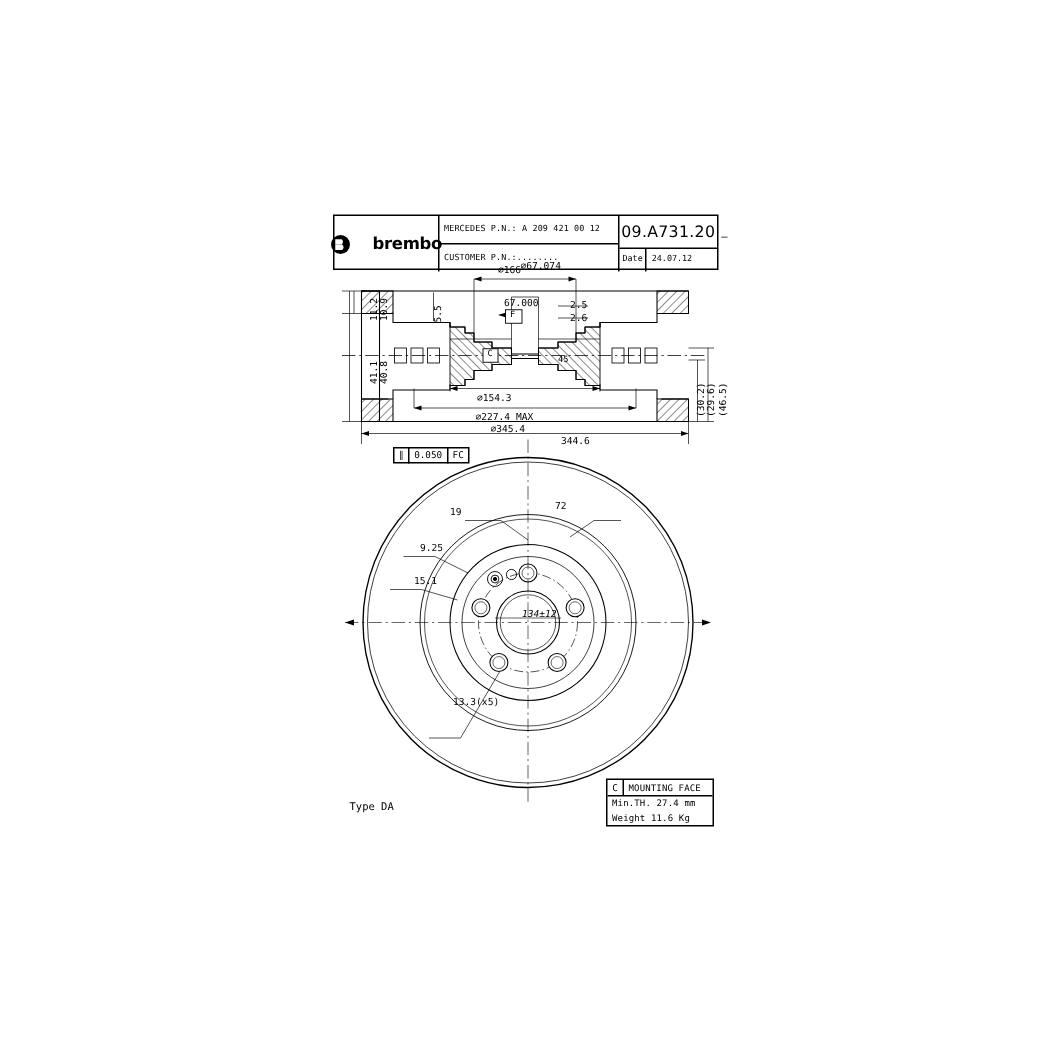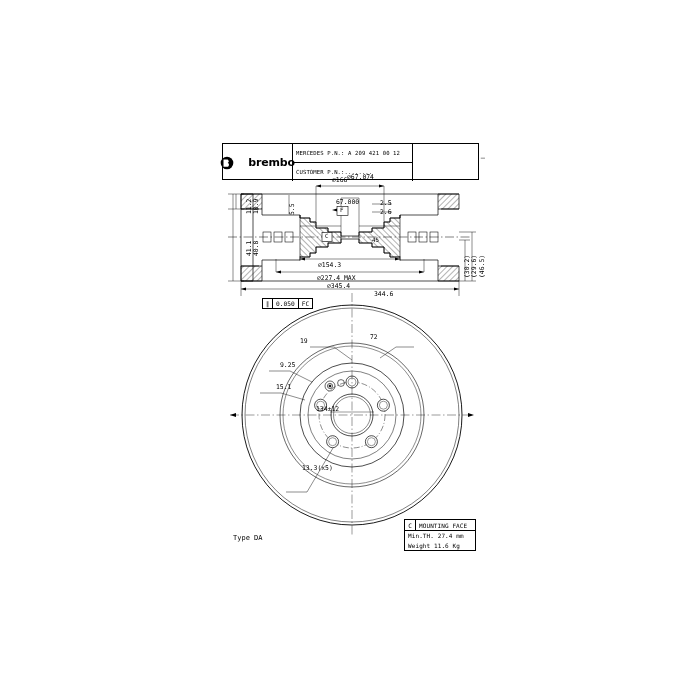--- a/index.html
+++ b/index.html
@@ -413,20 +413,27 @@
           <path d="M5,5 L11,5 a3,3 0 0 1 0,5 L5,10 Z" fill="#fff"></path>
           <path d="M5,10 L11.5,10 a3.2,3.2 0 0 1 0,5.2 L5,15.2 Z" fill="#fff"></path>
         </svg>
         <span class="brembo-text">brembo</span>
       </div>
     </div>
     <div class="tb-mid">
       <div class="row first">MERCEDES P.N.: A 209 421 00 12</div>
       <div class="row">CUSTOMER P.N.:........</div>
     </div>
+    <div class="tb-right">
+      <div class="pn">09.A731.20</div>
+      <div class="dt">
+        <span class="lbl">Date</span>
+        <span class="val">24.07.12</span>
+      </div>
+    </div>
     <div class="tb-tick">–</div>
   </div>
 
   <div class="dim" style="left:332px; top:176px;">⌀166</div>
   <div class="dim" style="left:336px; top:173px;margin-left:11px;">⌀67.074</div>
   <div class="dim" style="left:336px; top:198px;">67.000</div>
   <div class="dim" style="left:380px; top:199px;">2.5</div>
   <div class="dim" style="left:380px; top:208px;">2.6</div>
 
   <div class="dim vert" style="left:288px; top:215px;">5.5</div>
@@ -451,21 +458,21 @@
   <div class="fcf" style="left:262px; top:298px;">
     <span class="cell">∥</span>
     <span class="cell">0.050</span>
     <span class="cell">FC</span>
   </div>
 
   <div class="dim" style="left:300px; top:337px;">19</div>
   <div class="dim" style="left:370px; top:333px;">72</div>
   <div class="dim" style="left:280px; top:361px;">9.25</div>
   <div class="dim" style="left:276px; top:383px;">15.1</div>
-  <div class="dim" style="left:316px; top:405px;">134±12</div>
+  <div class="dim" style="left:348px; top:405px;font-style:italic;">134±12</div>
   <div class="dim" style="left:302px; top:464px;">13.3(x5)</div>
 
   <div class="mountbox">
     <div class="hdr">
       <span class="c">C</span>
       <span class="t">MOUNTING FACE</span>
     </div>
     <div class="line">Min.TH. 27.4 mm</div>
     <div class="line">Weight 11.6 Kg</div>
   </div>

